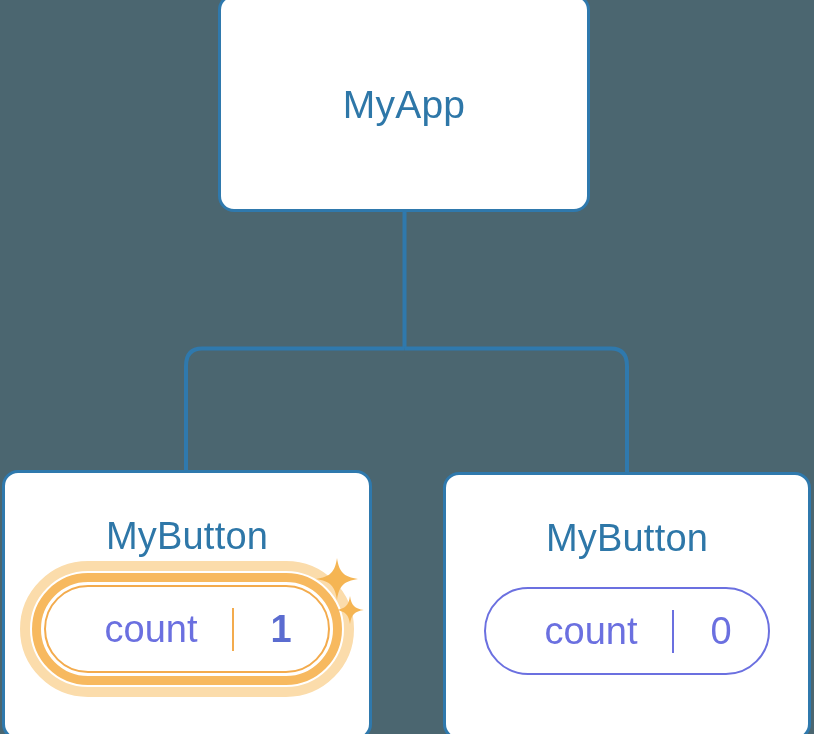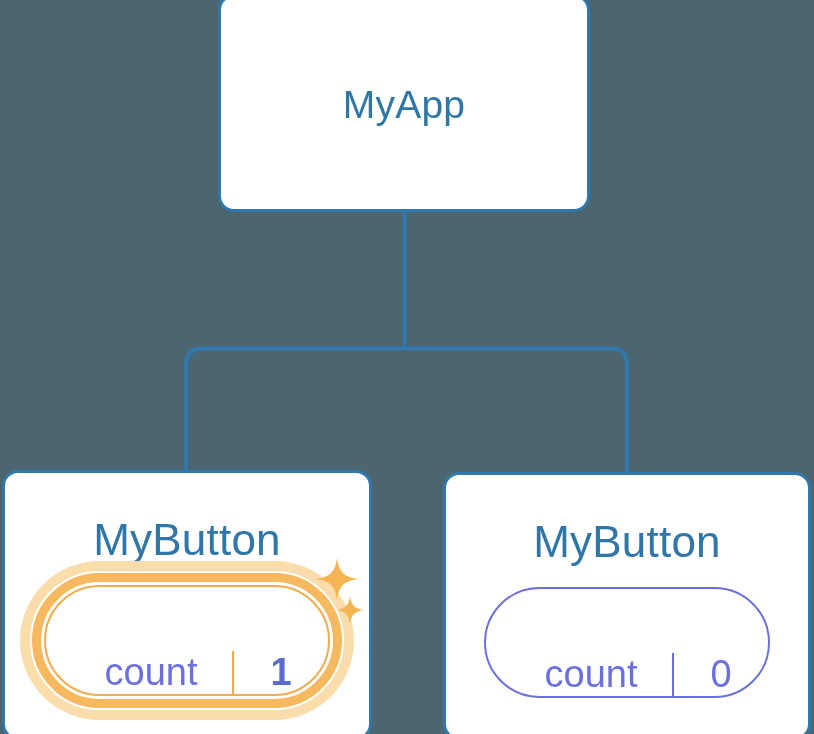--- a/index.html
+++ b/index.html
@@ -35,21 +35,21 @@
     border: 3px solid #2f79ad;
     border-radius: 16px;
     box-sizing: border-box;
   }
   .node-title {
     position: absolute;
     left: 0;
     right: 0;
     text-align: center;
     color: #2e77a8;
-    font-size: 44px;
+    font-size: 38px;
     font-weight: 400;
     letter-spacing: 0.2px;
     white-space: nowrap;
   }
 
   #node-myapp {
     left: 218px;
     top: -6px;
     width: 372px;
     height: 218px;
@@ -79,22 +79,22 @@
   
   .pill-wrap {
     position: absolute;
     display: flex;
     align-items: center;
     justify-content: center;
   }
   .pill {
     position: relative;
     display: flex;
-    align-items: flex-end;
-    height: 111px;
+    align-items: center;
+    height: 88px;
     border: 2px solid #6b70e0;
     border-radius: 999px;
     background: #ffffff;
     box-sizing: border-box;
     z-index: 2;
   }
   .pill-key, .pill-val {
     display: flex;
     align-items: center;
     justify-content: center;

